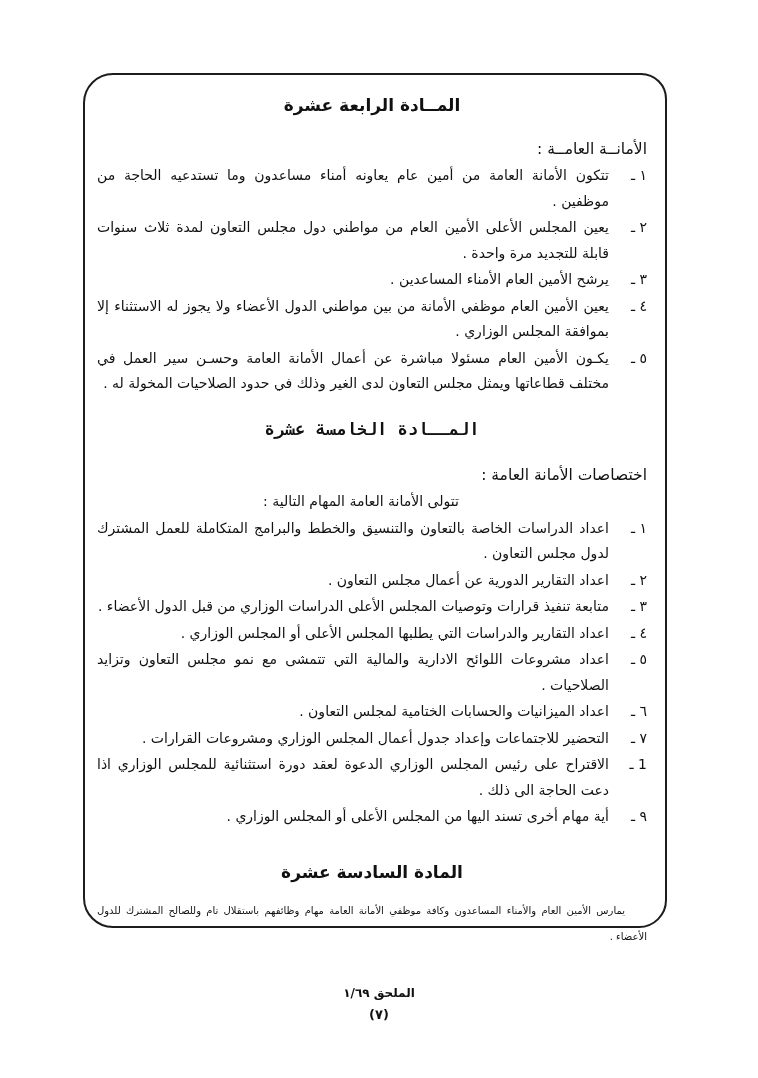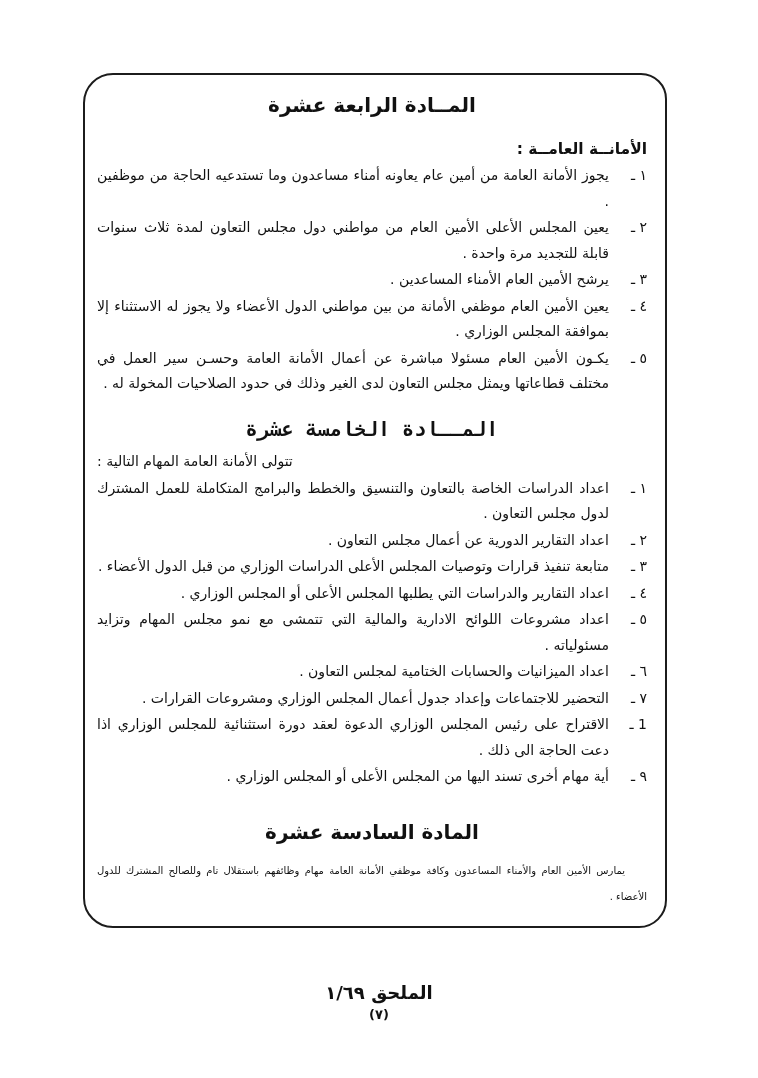--- a/index.html
+++ b/index.html
@@ -26,40 +26,40 @@
     height: 855px;
     border: 2px solid #1c1c1c;
     border-radius: 30px 26px 28px 30px;
     box-sizing: border-box;
     padding: 8px 18px 10px 12px;
     background: #ffffff;
   }
   .article-title {
     text-align: center;
     font-weight: bold;
-    font-size: 20px;
+    font-size: 17px;
     line-height: 24px;
     margin: 10px 0 6px 0;
     letter-spacing: 0.2px;
   }
   .t15 { margin-top: 22px; font-family: Liberation Mono, monospace; }
   .t16 { margin-top: 30px; }
   .section-heading {
-    font-weight: bold;
+    font-weight: normal;
     font-size: 15.5px;
     line-height: 24px;
     margin: 20px 0 2px 0;
     text-align: right;
   }
   .intro-line {
     font-size: 14px;
     line-height: 25px;
     padding-right: 22px;
     margin-bottom: 2px;
-    text-align: left;
+    text-align: center;
   }
   .list { margin: 2px 0 0 0; }
   .item {
     display: flex;
     flex-direction: row; 
     align-items: flex-start;
     font-size: 14px;
     line-height: 25.5px;
     margin-bottom: 1px;
   }
@@ -81,21 +81,21 @@
   }
   .footer {
     position: absolute;
     left: 0;
     top: 984px;
     width: 758px;
     text-align: center;
   }
   .footer .appendix {
     font-weight: bold;
-    font-size: 18px;
+    font-size: 12px;
     line-height: 18px;
   }
   .footer .page-number {
     font-weight: bold;
     font-size: 13px;
     line-height: 18px;
     margin-top: 4px;
   }
 </style>
 </head>
@@ -105,21 +105,21 @@
 
   <div class="frame">
 
     <div class="article-title">المــادة الرابعة عشرة</div>
 
     <div class="section-heading">الأمانــة العامــة :</div>
 
     <div class="list">
       <div class="item">
         <span class="marker">١ ـ</span>
-        <div class="txt">يجوز الأمانة العامة من أمين عام يعاونه أمناء مساعدون وما تستدعيه الحاجة من موظفين .</div>
+        <div class="txt">تتكون الأمانة العامة من أمين عام يعاونه أمناء مساعدون وما تستدعيه الحاجة من موظفين .</div>
       </div>
       <div class="item">
         <span class="marker">٢ ـ</span>
         <div class="txt">يعين المجلس الأعلى الأمين العام من مواطني دول مجلس التعاون لمدة ثلاث سنوات قابلة للتجديد مرة واحدة .</div>
       </div>
       <div class="item">
         <span class="marker">٣ ـ</span>
         <div class="txt">يرشح الأمين العام الأمناء المساعدين .</div>
       </div>
       <div class="item">
@@ -127,20 +127,21 @@
         <div class="txt">يعين الأمين العام موظفي الأمانة من بين مواطني الدول الأعضاء ولا يجوز له الاستثناء إلا بموافقة المجلس الوزاري .</div>
       </div>
       <div class="item">
         <span class="marker">٥ ـ</span>
         <div class="txt">يكـون الأمين العام مسئولا مباشرة عن أعمال الأمانة العامة وحسـن سير العمل في مختلف قطاعاتها ويمثل مجلس التعاون لدى الغير وذلك في حدود الصلاحيات المخولة له .</div>
       </div>
     </div>
 
     <div class="article-title t15">المــادة الخامسة عشرة</div>
 
+    <div class="section-heading">اختصاصات الأمانة العامة :</div>
 
     <div class="intro-line">تتولى الأمانة العامة المهام التالية :</div>
 
     <div class="list">
       <div class="item">
         <span class="marker">١ ـ</span>
         <div class="txt">اعداد الدراسات الخاصة بالتعاون والتنسيق والخطط والبرامج المتكاملة للعمل المشترك لدول مجلس التعاون .</div>
       </div>
       <div class="item">
         <span class="marker">٢ ـ</span>
@@ -149,21 +150,21 @@
       <div class="item">
         <span class="marker">٣ ـ</span>
         <div class="txt">متابعة تنفيذ قرارات وتوصيات المجلس الأعلى الدراسات الوزاري من قبل الدول الأعضاء .</div>
       </div>
       <div class="item">
         <span class="marker">٤ ـ</span>
         <div class="txt">اعداد التقارير والدراسات التي يطلبها المجلس الأعلى أو المجلس الوزاري .</div>
       </div>
       <div class="item">
         <span class="marker">٥ ـ</span>
-        <div class="txt">اعداد مشروعات اللوائح الادارية والمالية التي تتمشى مع نمو مجلس المهام وتزايد مسئولياته .</div>
+        <div class="txt">اعداد مشروعات اللوائح الادارية والمالية التي تتمشى مع نمو مجلس التعاون وتزايد الصلاحيات .</div>
       </div>
       <div class="item">
         <span class="marker">٦ ـ</span>
         <div class="txt">اعداد الميزانيات والحسابات الختامية لمجلس التعاون .</div>
       </div>
       <div class="item">
         <span class="marker">٧ ـ</span>
         <div class="txt">التحضير للاجتماعات وإعداد جدول أعمال المجلس الوزاري ومشروعات القرارات .</div>
       </div>
       <div class="item">

